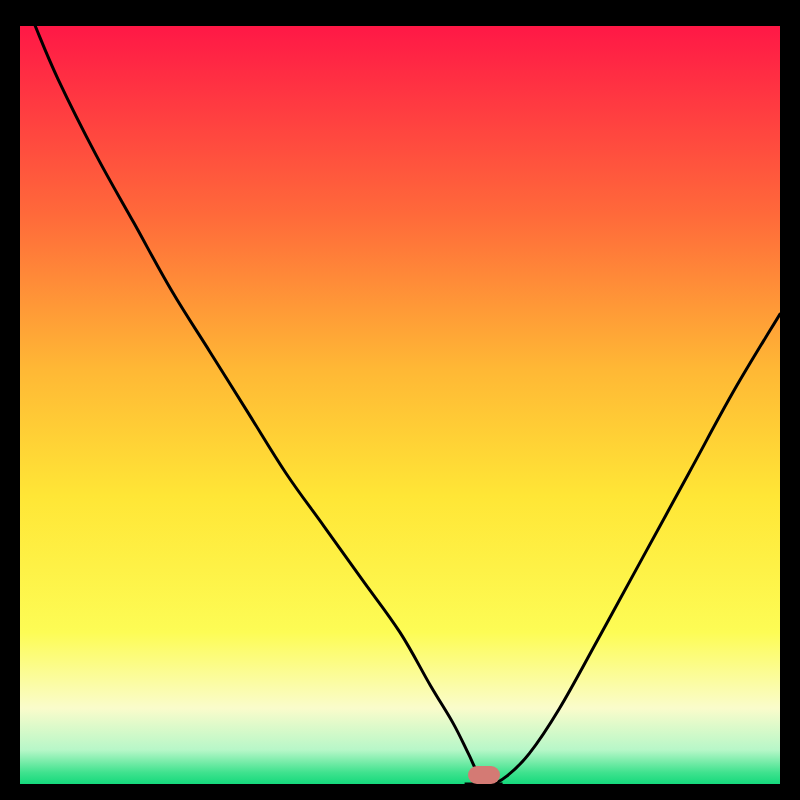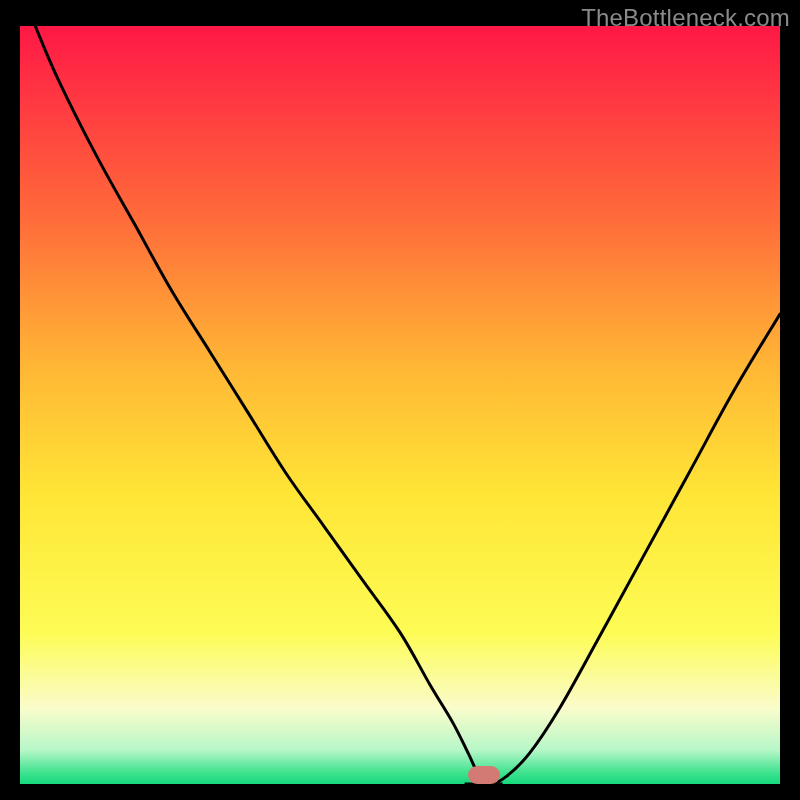--- a/index.html
+++ b/index.html
@@ -7,21 +7,20 @@
 .frame { position:relative; width:800px; height:800px; background:#000; }
 .watermark { position:absolute; top:4px; right:10px; color:#8a8a8a; font-size:24px; font-weight:400; letter-spacing:0.2px; z-index:3; }
 .plot { position:absolute; left:20px; top:26px; width:760px; height:758px; }
 .plot svg { position:absolute; left:0; top:0; }
 .marker { position:absolute; width:32px; height:18px; border-radius:9px; background:#d47a74; left:0; top:0; transform:translate(-50%,-50%); z-index:2; }
 </style>
 </head>
 <body>
 
 <div class="frame">
-  <div class="watermark">TheBottleneck.com</div>
   <div class="plot">
     <svg id="plot-svg" width="760" height="758" viewBox="0 0 760 758" preserveAspectRatio="none">
         <defs>
           <linearGradient id="bg-grad" x1="0" y1="0" x2="0" y2="1">
             <stop offset="0%" stop-color="#ff1846"></stop>
             <stop offset="25%" stop-color="#ff6a3a"></stop>
             <stop offset="45%" stop-color="#ffb735"></stop>
             <stop offset="62%" stop-color="#ffe636"></stop>
             <stop offset="80%" stop-color="#fdfc55"></stop>
             <stop offset="90%" stop-color="#fafccb"></stop>

